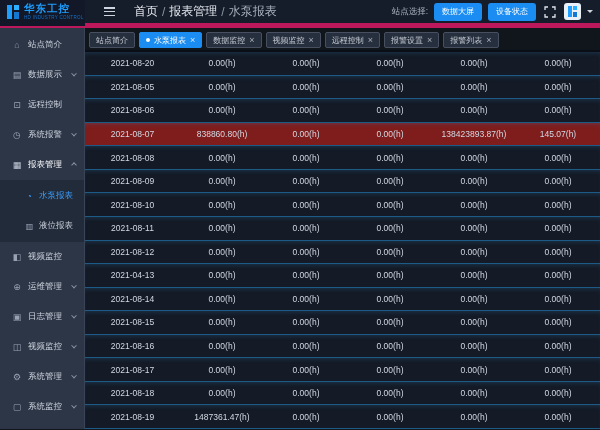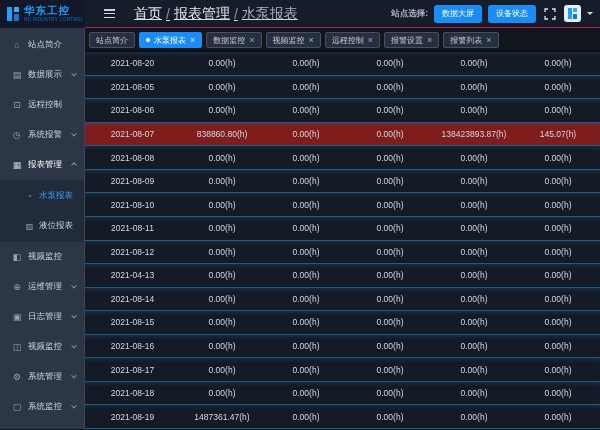--- a/index.html
+++ b/index.html
@@ -5,42 +5,42 @@
   * { margin:0; padding:0; box-sizing:border-box; }
   html,body { background:#0b0f16; }
   .app {
     width:600px; height:430px; position:relative; overflow:hidden;
     font-family:"Liberation Sans","DejaVu Sans",sans-serif;
     background:#10161c; color:#d3d9e3;
   }
   
   .header {
     height:28px; background:#161d2a; display:flex; align-items:center;
-    border-bottom:1px solid #be185d;
+    border-bottom:5px solid #be185d;
     gap:8px;
   }
   .logo {
     width:85px; height:28px; background:#121827; display:flex; align-items:center;
     gap:4px; padding-left:7px; flex:none;
   }
   .logo-mark { width:13px; height:16px; position:relative; flex:none; }
   .logo-mark .bar { position:absolute; left:0; top:1px; width:5px; height:14px; background:#1e9fff; }
   .logo-mark .b1 { position:absolute; left:7px; top:1px; width:5px; height:5px; background:#2ab0ff; }
   .logo-mark .b2 { position:absolute; left:7px; top:8px; width:5px; height:7px; background:#1477d1; }
   .logo-text-wrap { display:flex; flex-direction:column; line-height:1; }
   .logo-title { color:#1e9fff; font-size:10.5px; font-weight:bold; letter-spacing:1px; }
   .logo-sub { color:#1470c8; font-size:4.5px; margin-top:2px; letter-spacing:.3px; }
   .hamburger { margin-left:11px; width:11px; height:9px; display:flex; flex-direction:column; justify-content:space-between; cursor:pointer; }
   .hamburger i { display:block; height:1.5px; background:#cfd5df; }
-  .breadcrumb { margin-left:11px; font-size:14px; display:flex; gap:4px; align-items:center;text-decoration:underline; }
+  .breadcrumb { margin-left:11px; font-size:12px; display:flex; gap:4px; align-items:center; }
   .crumb { color:#e3e7ee; }
   .crumb.last { color:#aab2bf; }
   .crumb-sep { color:#8b94a3; }
   .header-right { margin-left:auto; display:flex; align-items:center; gap:6px; padding-right:7px; }
-  .site-label { font-size:8.5px; color:#aab2c0;font-weight:bold; }
+  .site-label { font-size:8.5px; color:#aab2c0; }
   .site-select {
     background:#1a8cf2; color:#fff; height:18px; border-radius:3px;
     display:flex; align-items:center; gap:9px; padding:0 7px; font-size:8px; cursor:pointer;
   }
   .chev { width:4px; height:4px; border-right:1px solid currentColor; border-bottom:1px solid currentColor; display:inline-block; }
   .chev.down { transform:rotate(45deg) translate(-1px,-1px); }
   .chev.up { transform:rotate(-135deg); }
   .chev.gray { color:#8a93a3; }
   .hbtn {
     background:#1a8cf2; color:#fff; border:none; height:18px; border-radius:3px;

